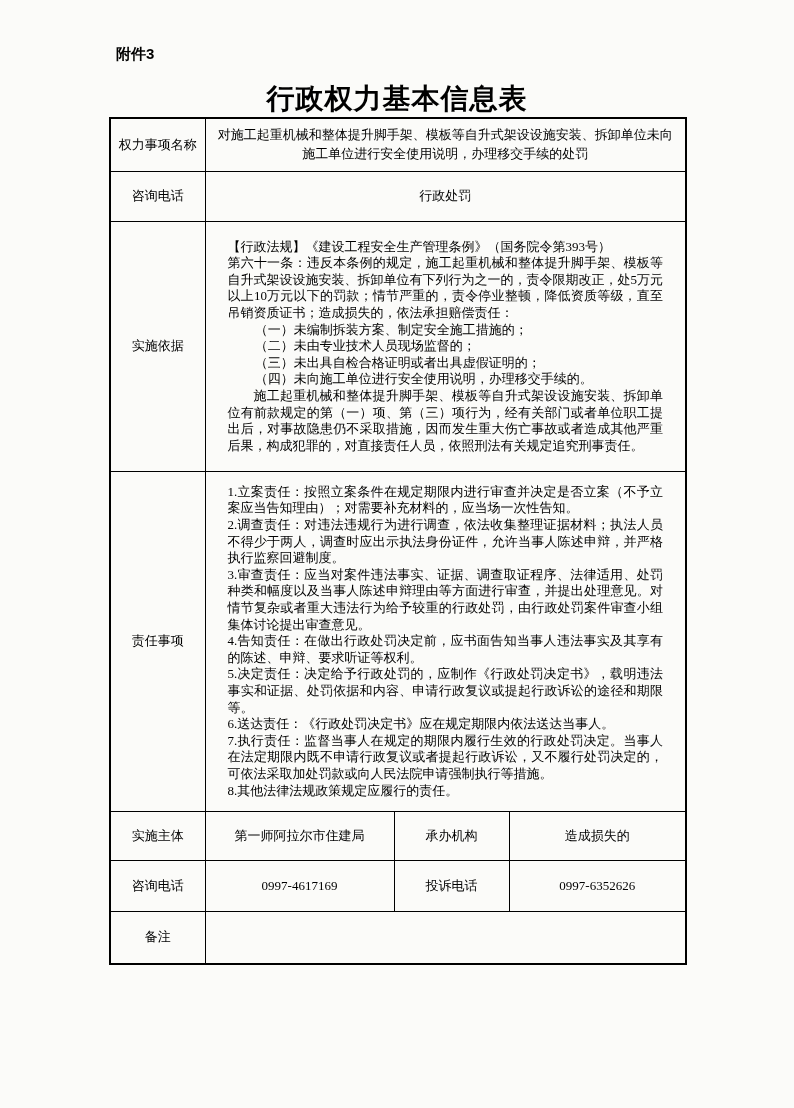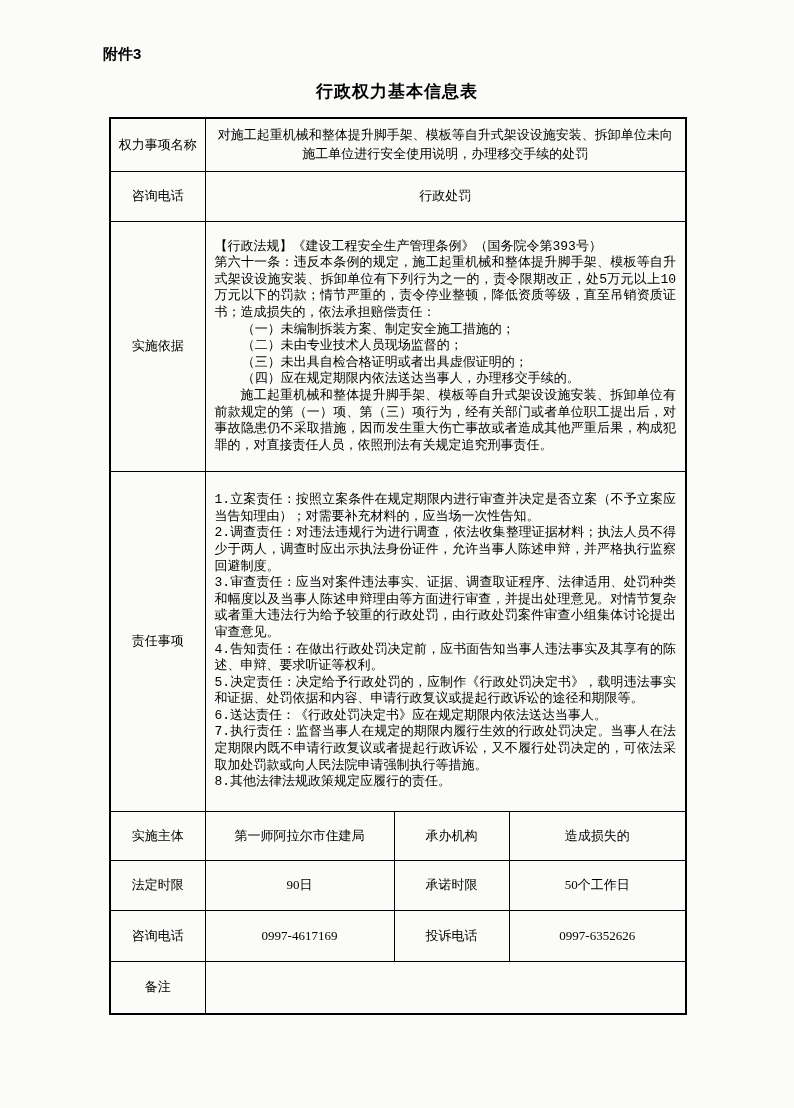--- a/index.html
+++ b/index.html
@@ -11,34 +11,34 @@
   }
   .page {
     position: relative;
     width: 794px;
     height: 1108px;
     background: #fbfbf9;
     overflow: hidden;
   }
   .attachment {
     position: absolute;
-    left: 103px;
+    left: 116px;
     top: 45px;
     font-size: 15px;
     font-weight: bold;
     font-family: "Liberation Sans", "DejaVu Sans", sans-serif;
   }
   .doc-title {
     position: absolute;
     left: 0;
     right: 0;
     top: 80px;
     margin: 0;
     text-align: center;
-    font-size: 17px;
+    font-size: 28px;
     font-weight: bold;
     letter-spacing: 1px;
   }
   table.info-table {
     position: absolute;
     left: 109px;
     top: 117px;
     width: 576px;
     border-collapse: collapse;
     table-layout: fixed;
@@ -56,24 +56,23 @@
     line-height: 1.45;
   }
   td.label {
     text-align: center;
     padding: 2px 3px;
   }
   td.center {
     text-align: center;
   }
   td.longtext {
-    padding: 5px 9px;
+    padding: 5px 22px;
     line-height: 16.6px;
     vertical-align: middle;
-    font-family: Liberation Mono, monospace;
   }
   td.longtext p {
     margin: 0;
     text-align: justify;
   }
   td.longtext p.indent { margin-left: 2.1em; }
   td.longtext p.first-indent { text-indent: 2em; }
   tr.r1 td { height: 48px; }
   tr.r2 td { height: 45px; }
   tr.r3 td { height: 239px; }
@@ -114,21 +113,21 @@
     </tr>
 
     <tr class="r3">
       <td class="label">实施依据</td>
       <td class="longtext" colspan="3">
         <p>【行政法规】《建设工程安全生产管理条例》（国务院令第393号）</p>
         <p>第六十一条：违反本条例的规定，施工起重机械和整体提升脚手架、模板等自升式架设设施安装、拆卸单位有下列行为之一的，责令限期改正，处5万元以上10万元以下的罚款；情节严重的，责令停业整顿，降低资质等级，直至吊销资质证书；造成损失的，依法承担赔偿责任：</p>
         <p class="indent">（一）未编制拆装方案、制定安全施工措施的；</p>
         <p class="indent">（二）未由专业技术人员现场监督的；</p>
         <p class="indent">（三）未出具自检合格证明或者出具虚假证明的；</p>
-        <p class="indent">（四）应在规定期限内依法送达当事人，办理移交手续的。</p>
+        <p class="indent">（四）未向施工单位进行安全使用说明，办理移交手续的。</p>
         <p class="first-indent">施工起重机械和整体提升脚手架、模板等自升式架设设施安装、拆卸单位有前款规定的第（一）项、第（三）项行为，经有关部门或者单位职工提出后，对事故隐患仍不采取措施，因而发生重大伤亡事故或者造成其他严重后果，构成犯罪的，对直接责任人员，依照刑法有关规定追究刑事责任。</p>
       </td>
     </tr>
 
     <tr class="r4">
       <td class="label">责任事项</td>
       <td class="longtext" colspan="3">
         <p>1.立案责任：按照立案条件在规定期限内进行审查并决定是否立案（不予立案应当告知理由）；对需要补充材料的，应当场一次性告知。</p>
         <p>2.调查责任：对违法违规行为进行调查，依法收集整理证据材料；执法人员不得少于两人，调查时应出示执法身份证件，允许当事人陈述申辩，并严格执行监察回避制度。</p>
         <p>3.审查责任：应当对案件违法事实、证据、调查取证程序、法律适用、处罚种类和幅度以及当事人陈述申辩理由等方面进行审查，并提出处理意见。对情节复杂或者重大违法行为给予较重的行政处罚，由行政处罚案件审查小组集体讨论提出审查意见。</p>
@@ -142,26 +141,20 @@
 
     <tr class="r5">
       <td class="label">实施主体</td>
       <td class="center">第一师阿拉尔市住建局</td>
       <td class="label">承办机构</td>
       <td class="center">造成损失的</td>
     </tr>
 
 
 
-    <tr class="r8">
-      <td class="label">法定时限</td>
-      <td class="center">90日</td>
-      <td class="label">承诺时限</td>
-      <td class="center">50个工作日</td>
-    </tr>
 
     <tr class="r9">
       <td class="label">咨询电话</td>
       <td class="center">0997-4617169</td>
       <td class="label">投诉电话</td>
       <td class="center">0997-6352626</td>
     </tr>
 
     <tr class="r10">
       <td class="label">备注</td>

